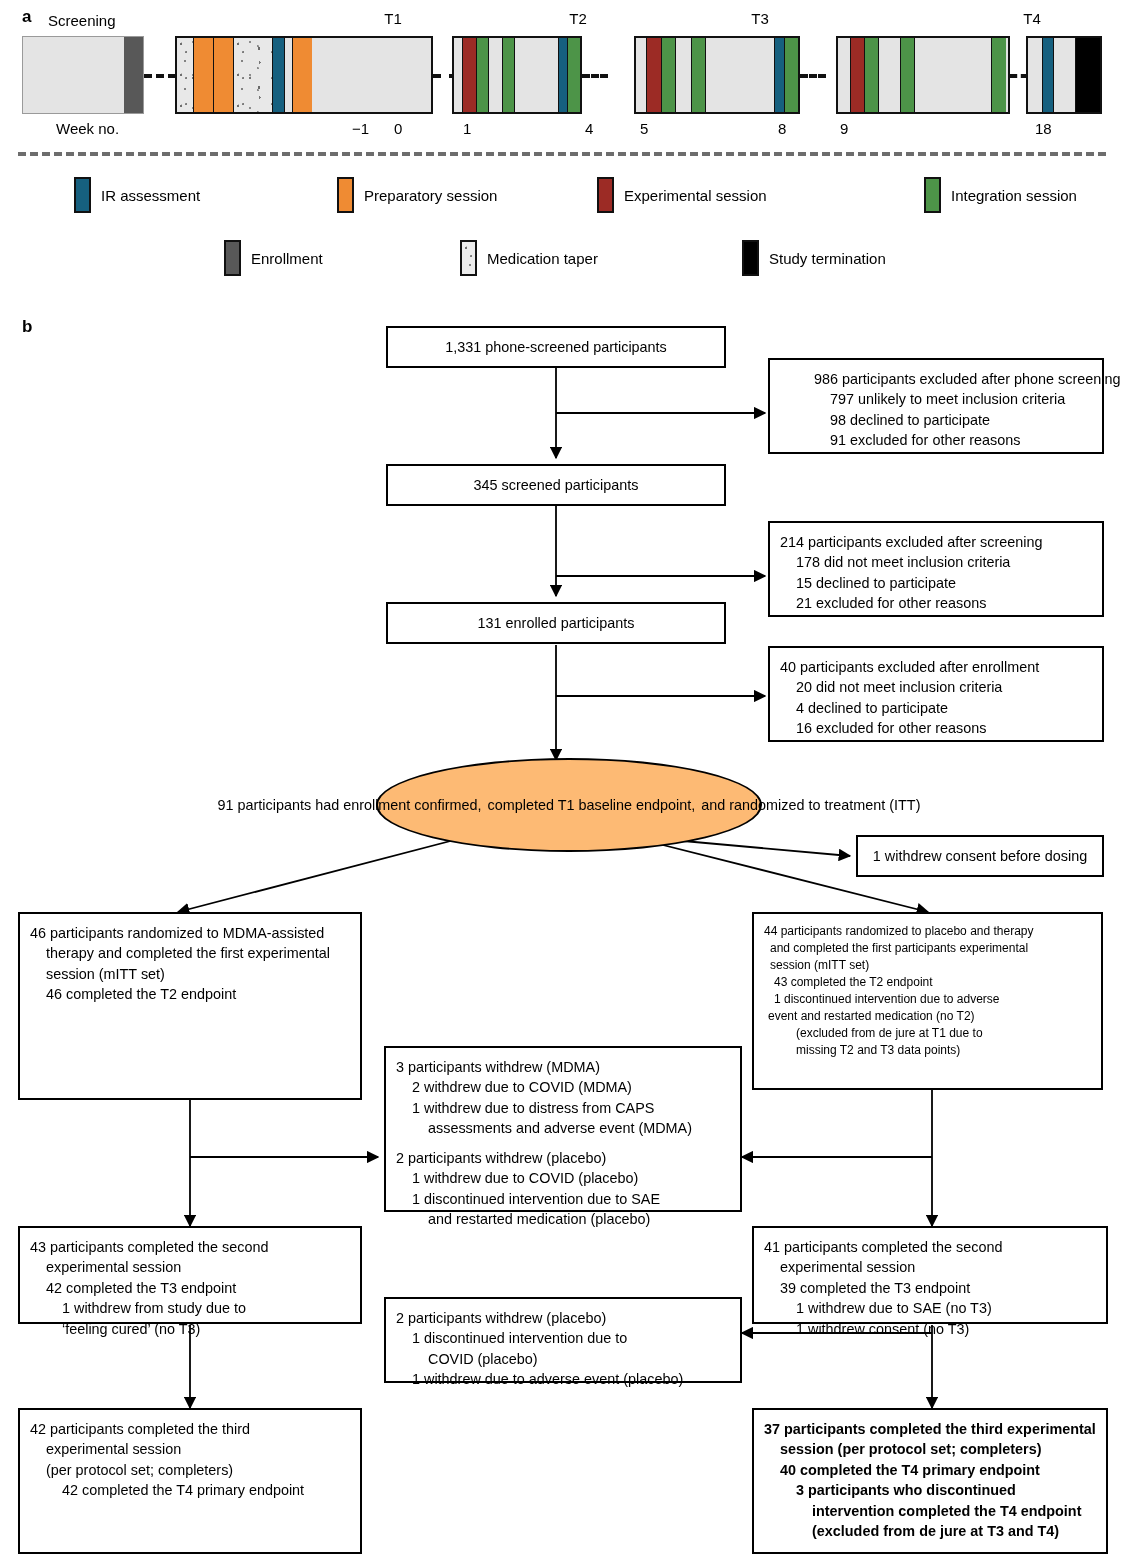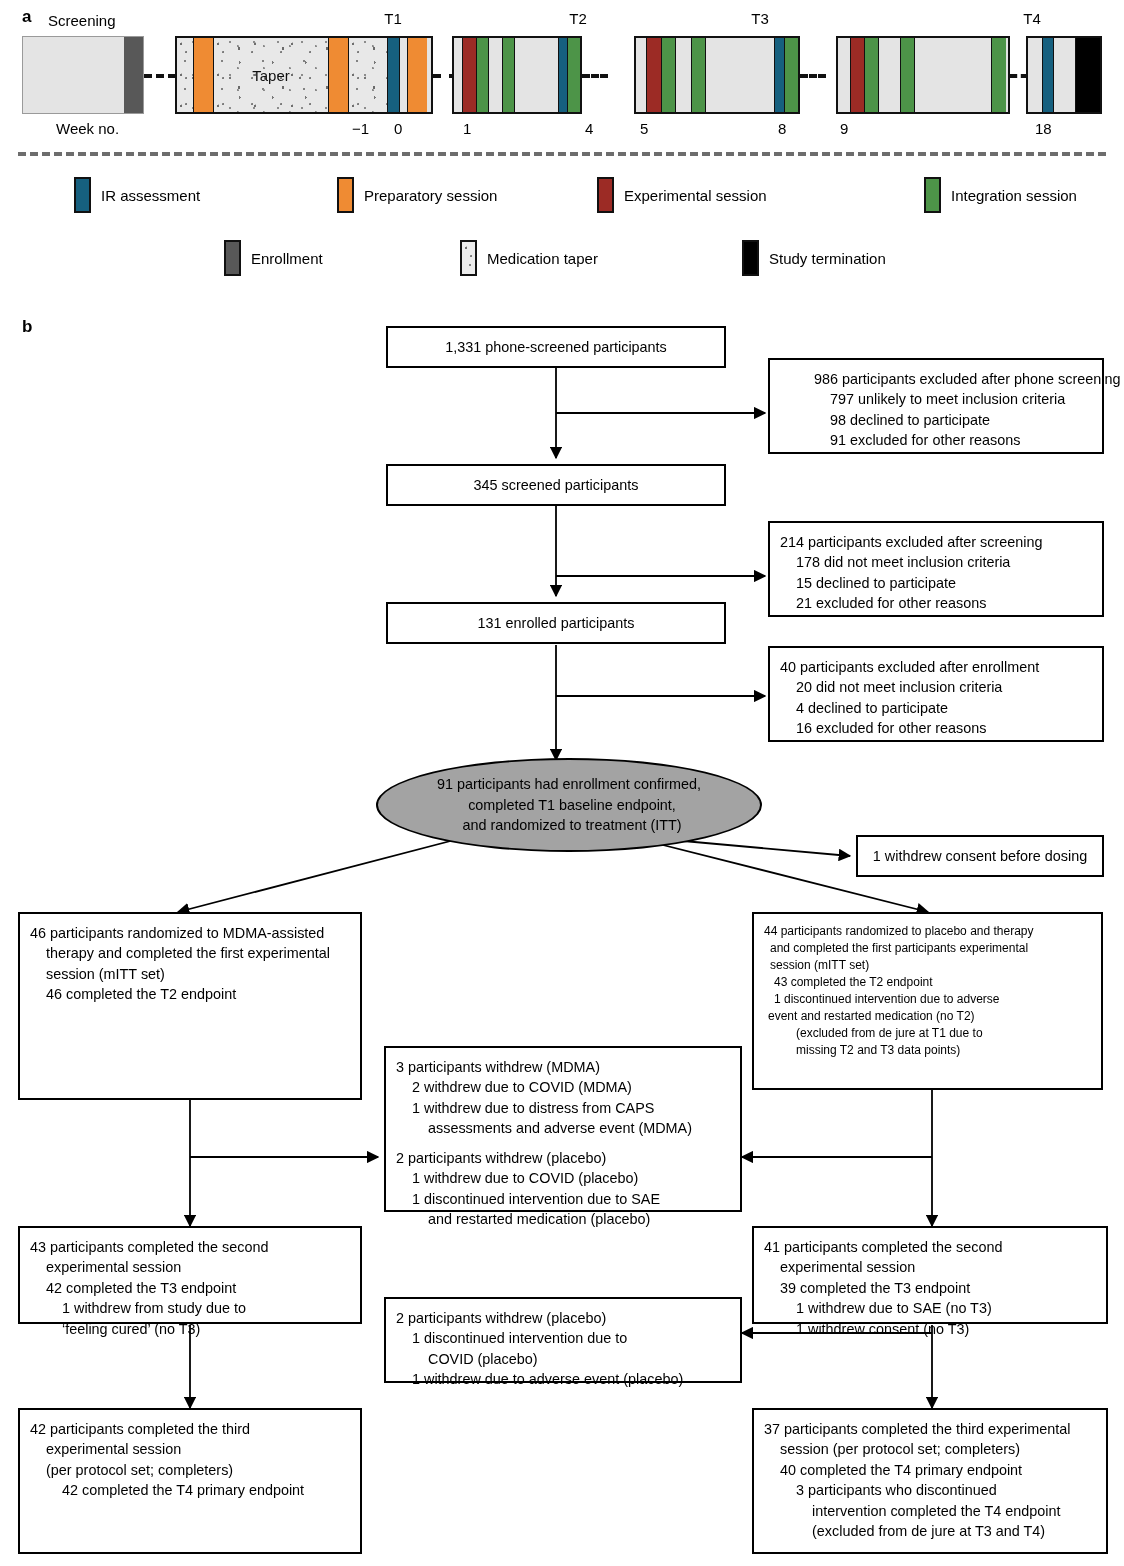--- a/index.html
+++ b/index.html
@@ -124,25 +124,25 @@
   .fc-line { white-space: nowrap; }
   .i1 { padding-left: 16px; }
   .i2 { padding-left: 32px; }
   .i3 { padding-left: 48px; }
 
   .fc-ellipse {
     position: absolute;
     border: 2.5px solid #000;
     border-radius: 50%;
     box-sizing: border-box;
-    background: #a3a3a3;
+    background: #fdba74;
     display: flex;
     align-items: center;
     justify-content: center;
-    flex-direction: column;
+    flex-direction: row;
     font-size: 14.4px;
     line-height: 1.45;
   }
 
   svg.connectors {
     position: absolute;
     left: 0; top: 0;
     width: 1124px; height: 1566px;
     pointer-events: none;
   }
@@ -162,23 +162,20 @@
 <div class="screen-box" style="left:22px; width:122px;">
   <div class="seg seg-gray" style="width:103px; border-left:none;"></div>
   <div class="seg enroll-blk" style="width:19px; border-left:none;"></div>
 </div>
 
 <div class="dash-conn" style="left:144px; width:32px;"></div>
 
 <div class="tl-group" style="left:175px; width:258px;">
   <div class="seg seg-taper" style="width:16px; border-left:none;"></div>
   <div class="seg seg-prep" style="width:20px;"></div>
-  <div class="seg seg-taper" style="width:115px;">
-    <div class="taper-text">Taper</div>
-  </div>
   <div class="seg seg-prep" style="width:20px;"></div>
   <div class="seg seg-taper" style="width:39px;"></div>
   <div class="seg seg-ir" style="width:12px;"></div>
   <div class="seg seg-gray" style="width:8px;"></div>
   <div class="seg seg-prep" style="width:20px;"></div>
 </div>
 
 <div class="dash-conn" style="left:433px; width:24px;"></div>
 
 <div class="tl-group" style="left:452px; width:130px;">
@@ -399,20 +396,20 @@
   <div class="fc-line i1">1 withdrew due to adverse event (placebo)</div>
 </div>
 
 <div class="fc-box" style="left:18px; top:1408px; width:344px; height:146px;">
   <div class="fc-line">42 participants completed the third</div>
   <div class="fc-line i1">experimental session</div>
   <div class="fc-line i1">(per protocol set; completers)</div>
   <div class="fc-line i2">42 completed the T4 primary endpoint</div>
 </div>
 
-<div class="fc-box" style="left:752px; top:1408px; width:356px; height:146px;">
+<div class="fc-box" style="left:752px; top:1408px; width:356px; height:146px;font-weight:bold;">
   <div class="fc-line">37 participants completed the third experimental</div>
   <div class="fc-line i1">session (per protocol set; completers)</div>
   <div class="fc-line i1">40 completed the T4 primary endpoint</div>
   <div class="fc-line i2">3 participants who discontinued</div>
   <div class="fc-line i3">intervention completed the T4 endpoint</div>
   <div class="fc-line i3">(excluded from de jure at T3 and T4)</div>
 </div>
 
 </body></html>

